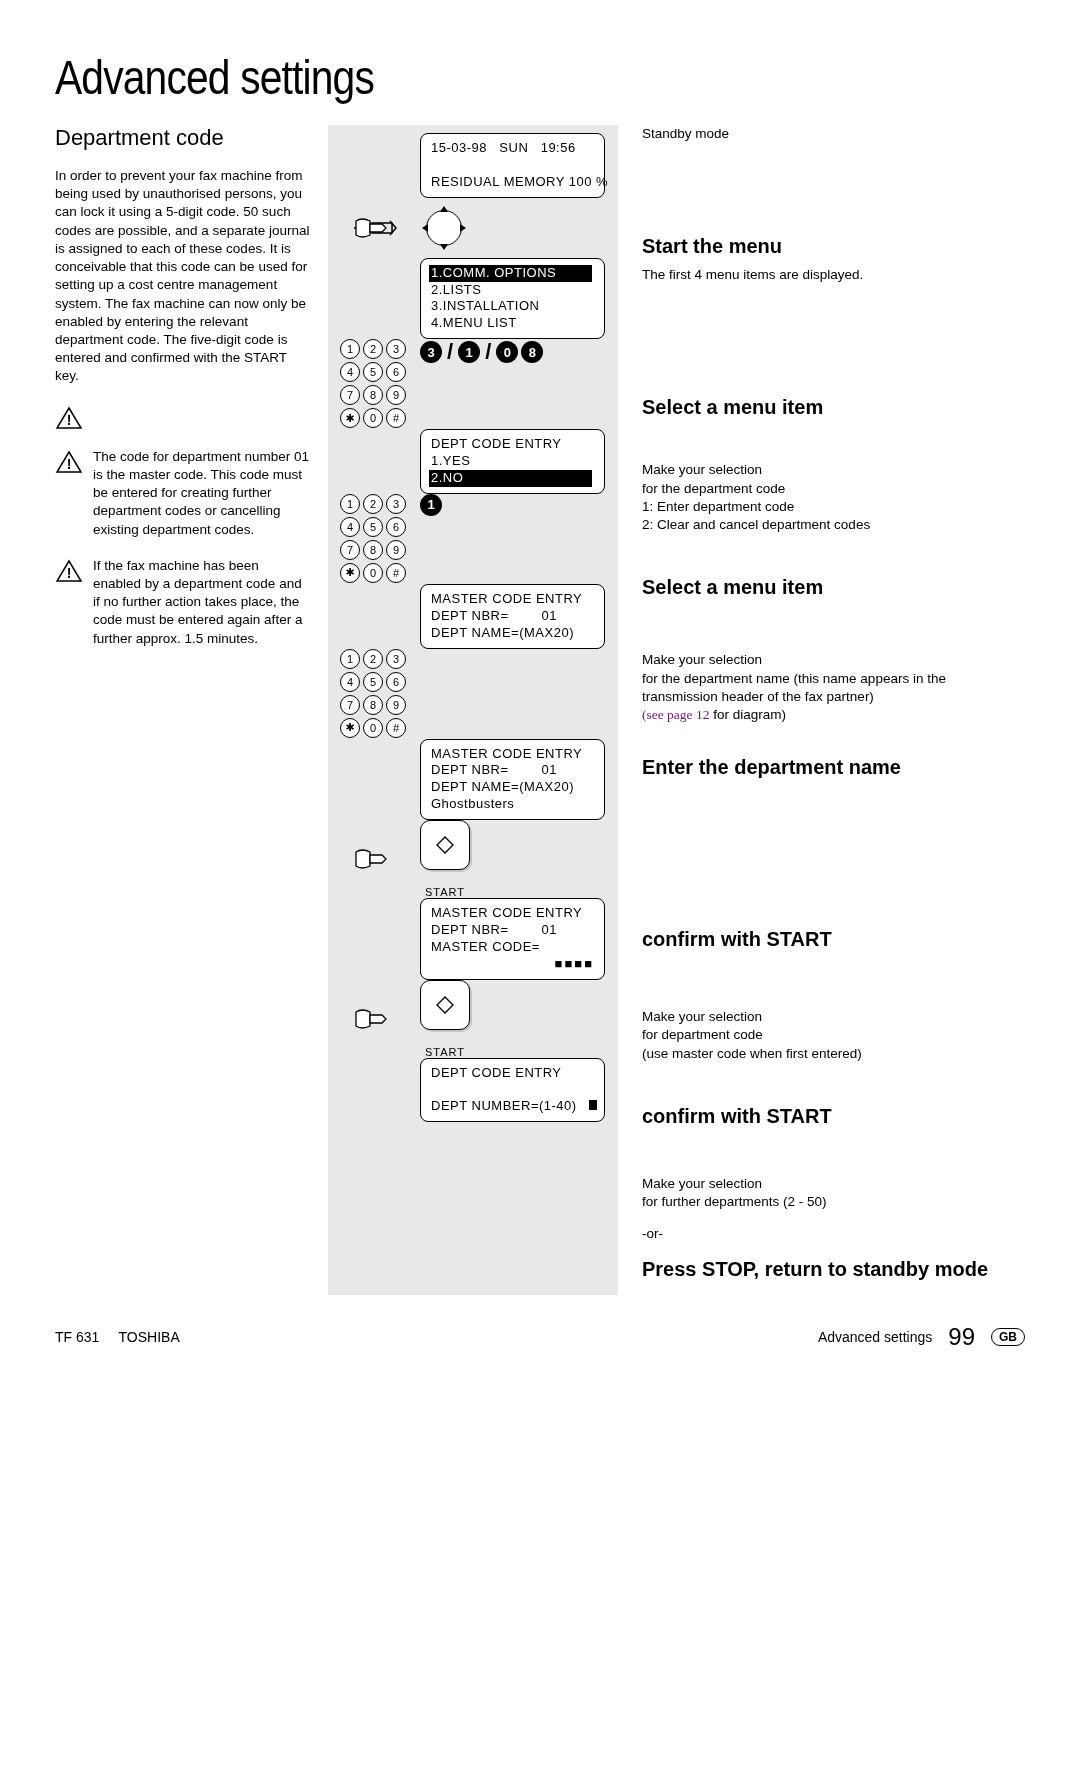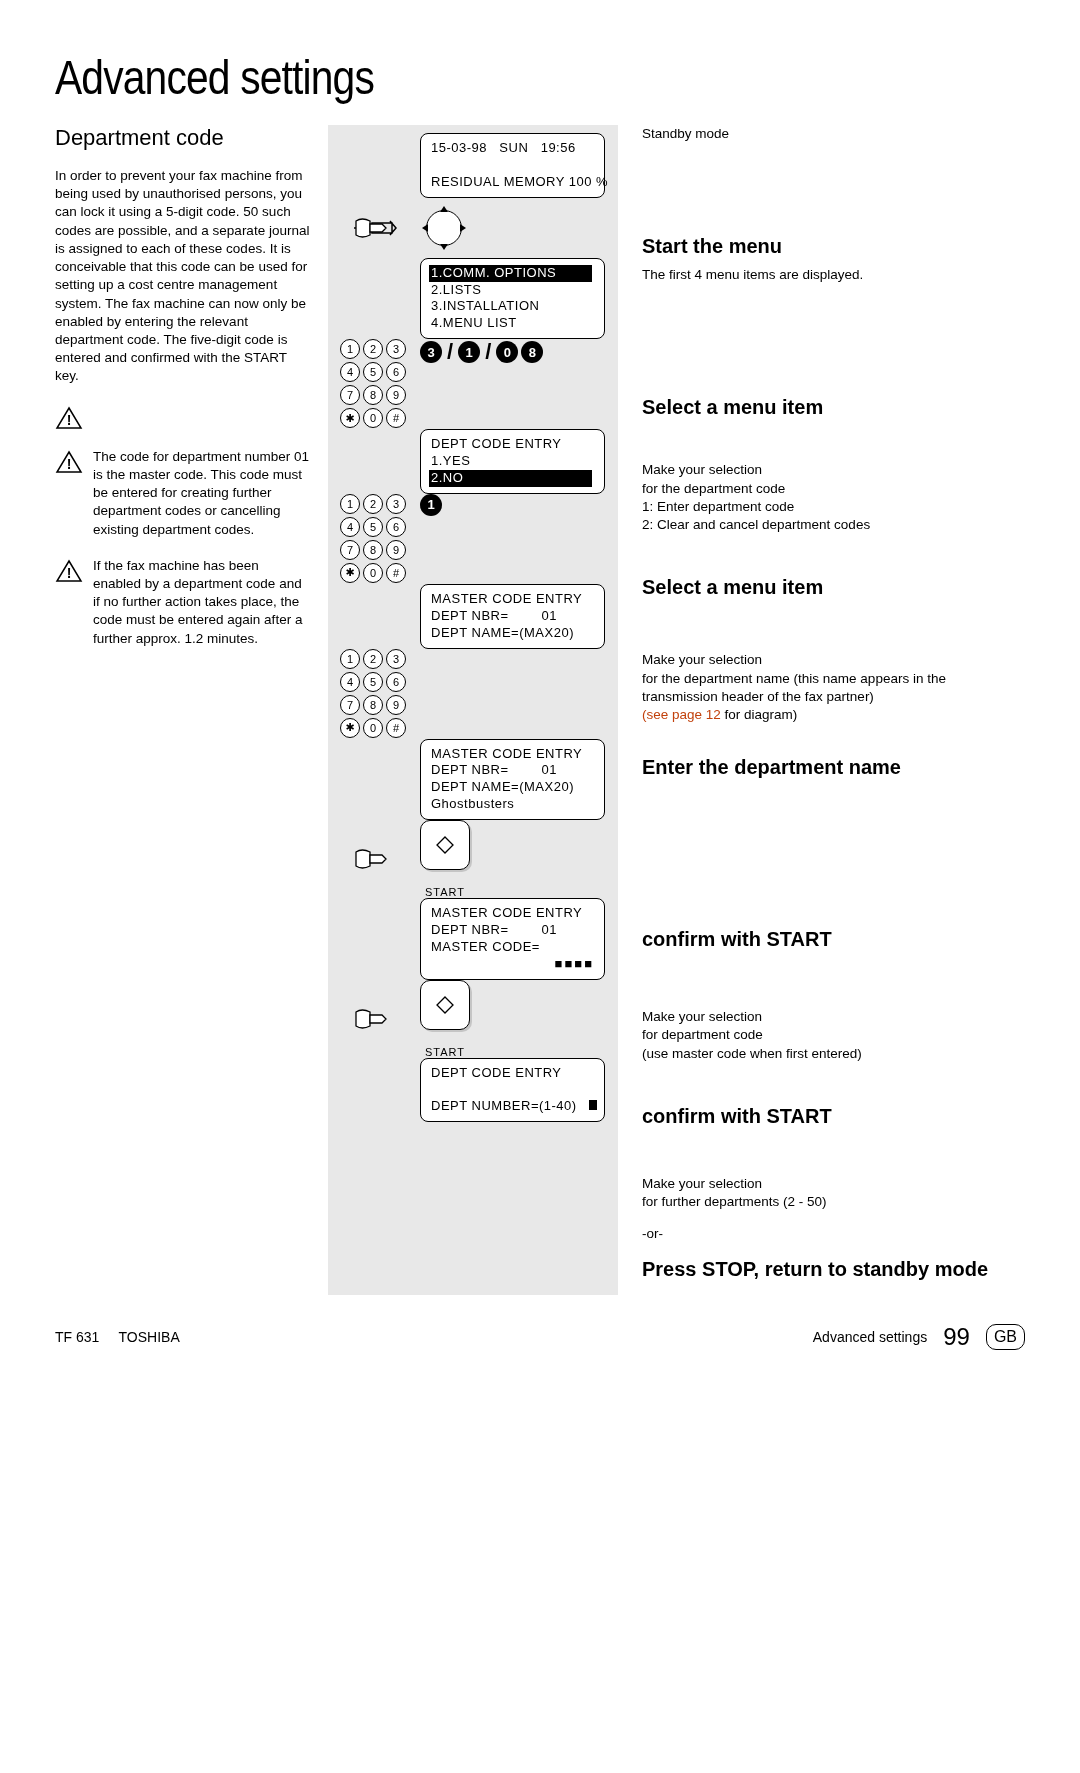--- a/index.html
+++ b/index.html
@@ -77,25 +77,25 @@
   .navpad .tri-u, .navpad .tri-d, .navpad .tri-l, .navpad .tri-r {
     position: absolute; width: 0; height: 0;
   }
   .navpad .tri-u { top: 2px; left: 20px; border-left: 4px solid transparent; border-right: 4px solid transparent; border-bottom: 6px solid #000; }
   .navpad .tri-d { bottom: 2px; left: 20px; border-left: 4px solid transparent; border-right: 4px solid transparent; border-top: 6px solid #000; }
   .navpad .tri-l { left: 2px; top: 20px; border-top: 4px solid transparent; border-bottom: 4px solid transparent; border-right: 6px solid #000; }
   .navpad .tri-r { right: 2px; top: 20px; border-top: 4px solid transparent; border-bottom: 4px solid transparent; border-left: 6px solid #000; }
   .r-step { margin-bottom: 12px; font-size: 14px; line-height: 1.35; }
   .r-heading { font-size: 20px; margin-bottom: 6px; font-weight: bold; }
   .r-small { font-size: 13.5px; }
-  .red { color: #c2410c; }
+  .red { color: #701a75; font-family: Liberation Serif, serif; }
   .cursor { display: inline-block; width: 8px; height: 10px; background: #000; }
   .dots { letter-spacing: 2px; }
   .footer { display: flex; justify-content: space-between; align-items: center; margin-top: 28px; font-size: 14px; }
-  .gb-pill { border: 1.2px solid #000; border-radius: 10px; padding: 12px 7px; font-size: 16px; display: inline-flex; align-items: center; height: 18px; }
+  .gb-pill { border: 1.2px solid #000; border-radius: 10px; padding: 4px 7px; font-size: 12px; display: inline-flex; align-items: center; height: 18px; font-weight: bold; }
   .pagenum { font-size: 24px; margin: 0 6px; }
 </style>
 </head>
 <body>
 
 <h1 class="title">Advanced settings</h1>
 
 <div class="cols">
 
   <div class="col-left">
@@ -121,21 +121,21 @@
       <span>The code for department number 01 is the master code. This code must be entered for creating further department codes or cancelling existing department codes.</span>
     </div>
 
     <div class="note">
       <span class="tri">
         <svg viewBox="0 0 28 24">
             <path d="M14 2 L26 22 L2 22 Z" fill="none" stroke="#000" stroke-width="1.5"></path>
             <text x="14" y="19" text-anchor="middle" font-size="14" font-weight="bold">!</text>
           </svg>
       </span>
-      <span>If the fax machine has been enabled by a department code and if no further action takes place, the code must be entered again after a further approx. 1.2 minutes.</span>
+      <span>If the fax machine has been enabled by a department code and if no further action takes place, the code must be entered again after a further approx. 1.5 minutes.</span>
     </div>
   </div>
 
   <div class="col-mid">
 
     <div class="mid-row">
       <div class="spacer-left"></div>
       <div class="lcd">
         <div class="lcd-line">15-03-98   SUN   19:56</div>
         <div class="lcd-line"> </div>

